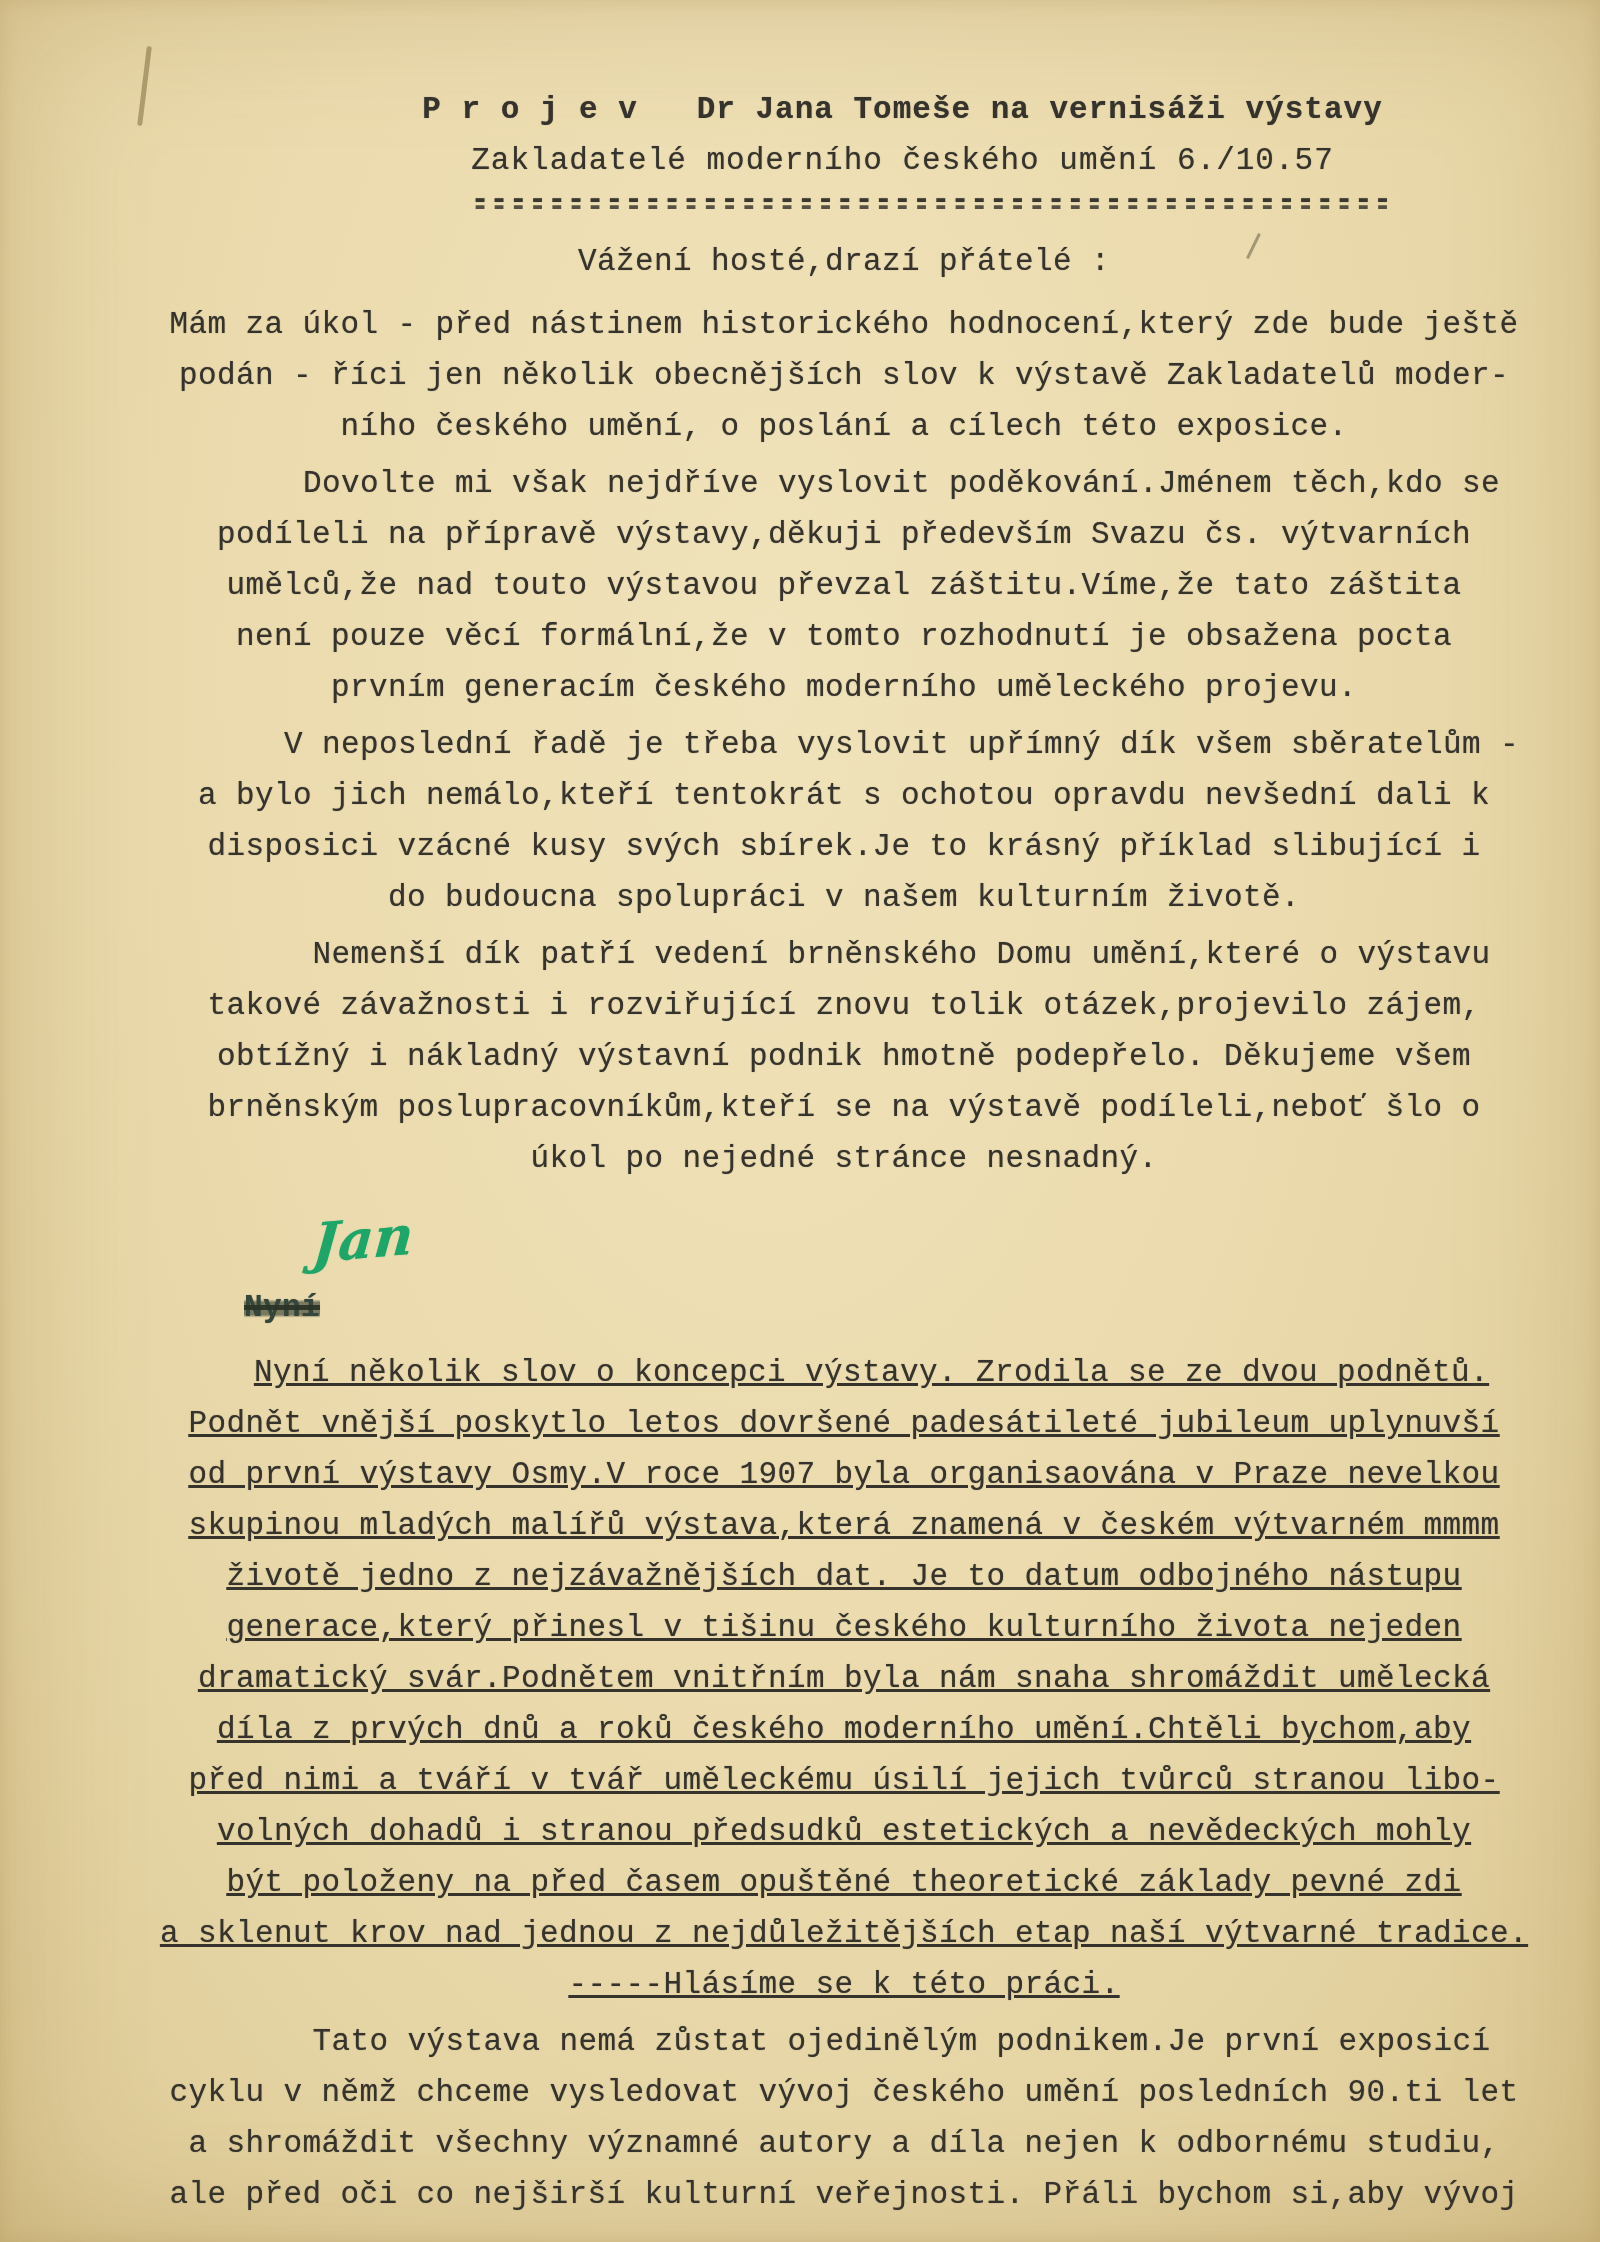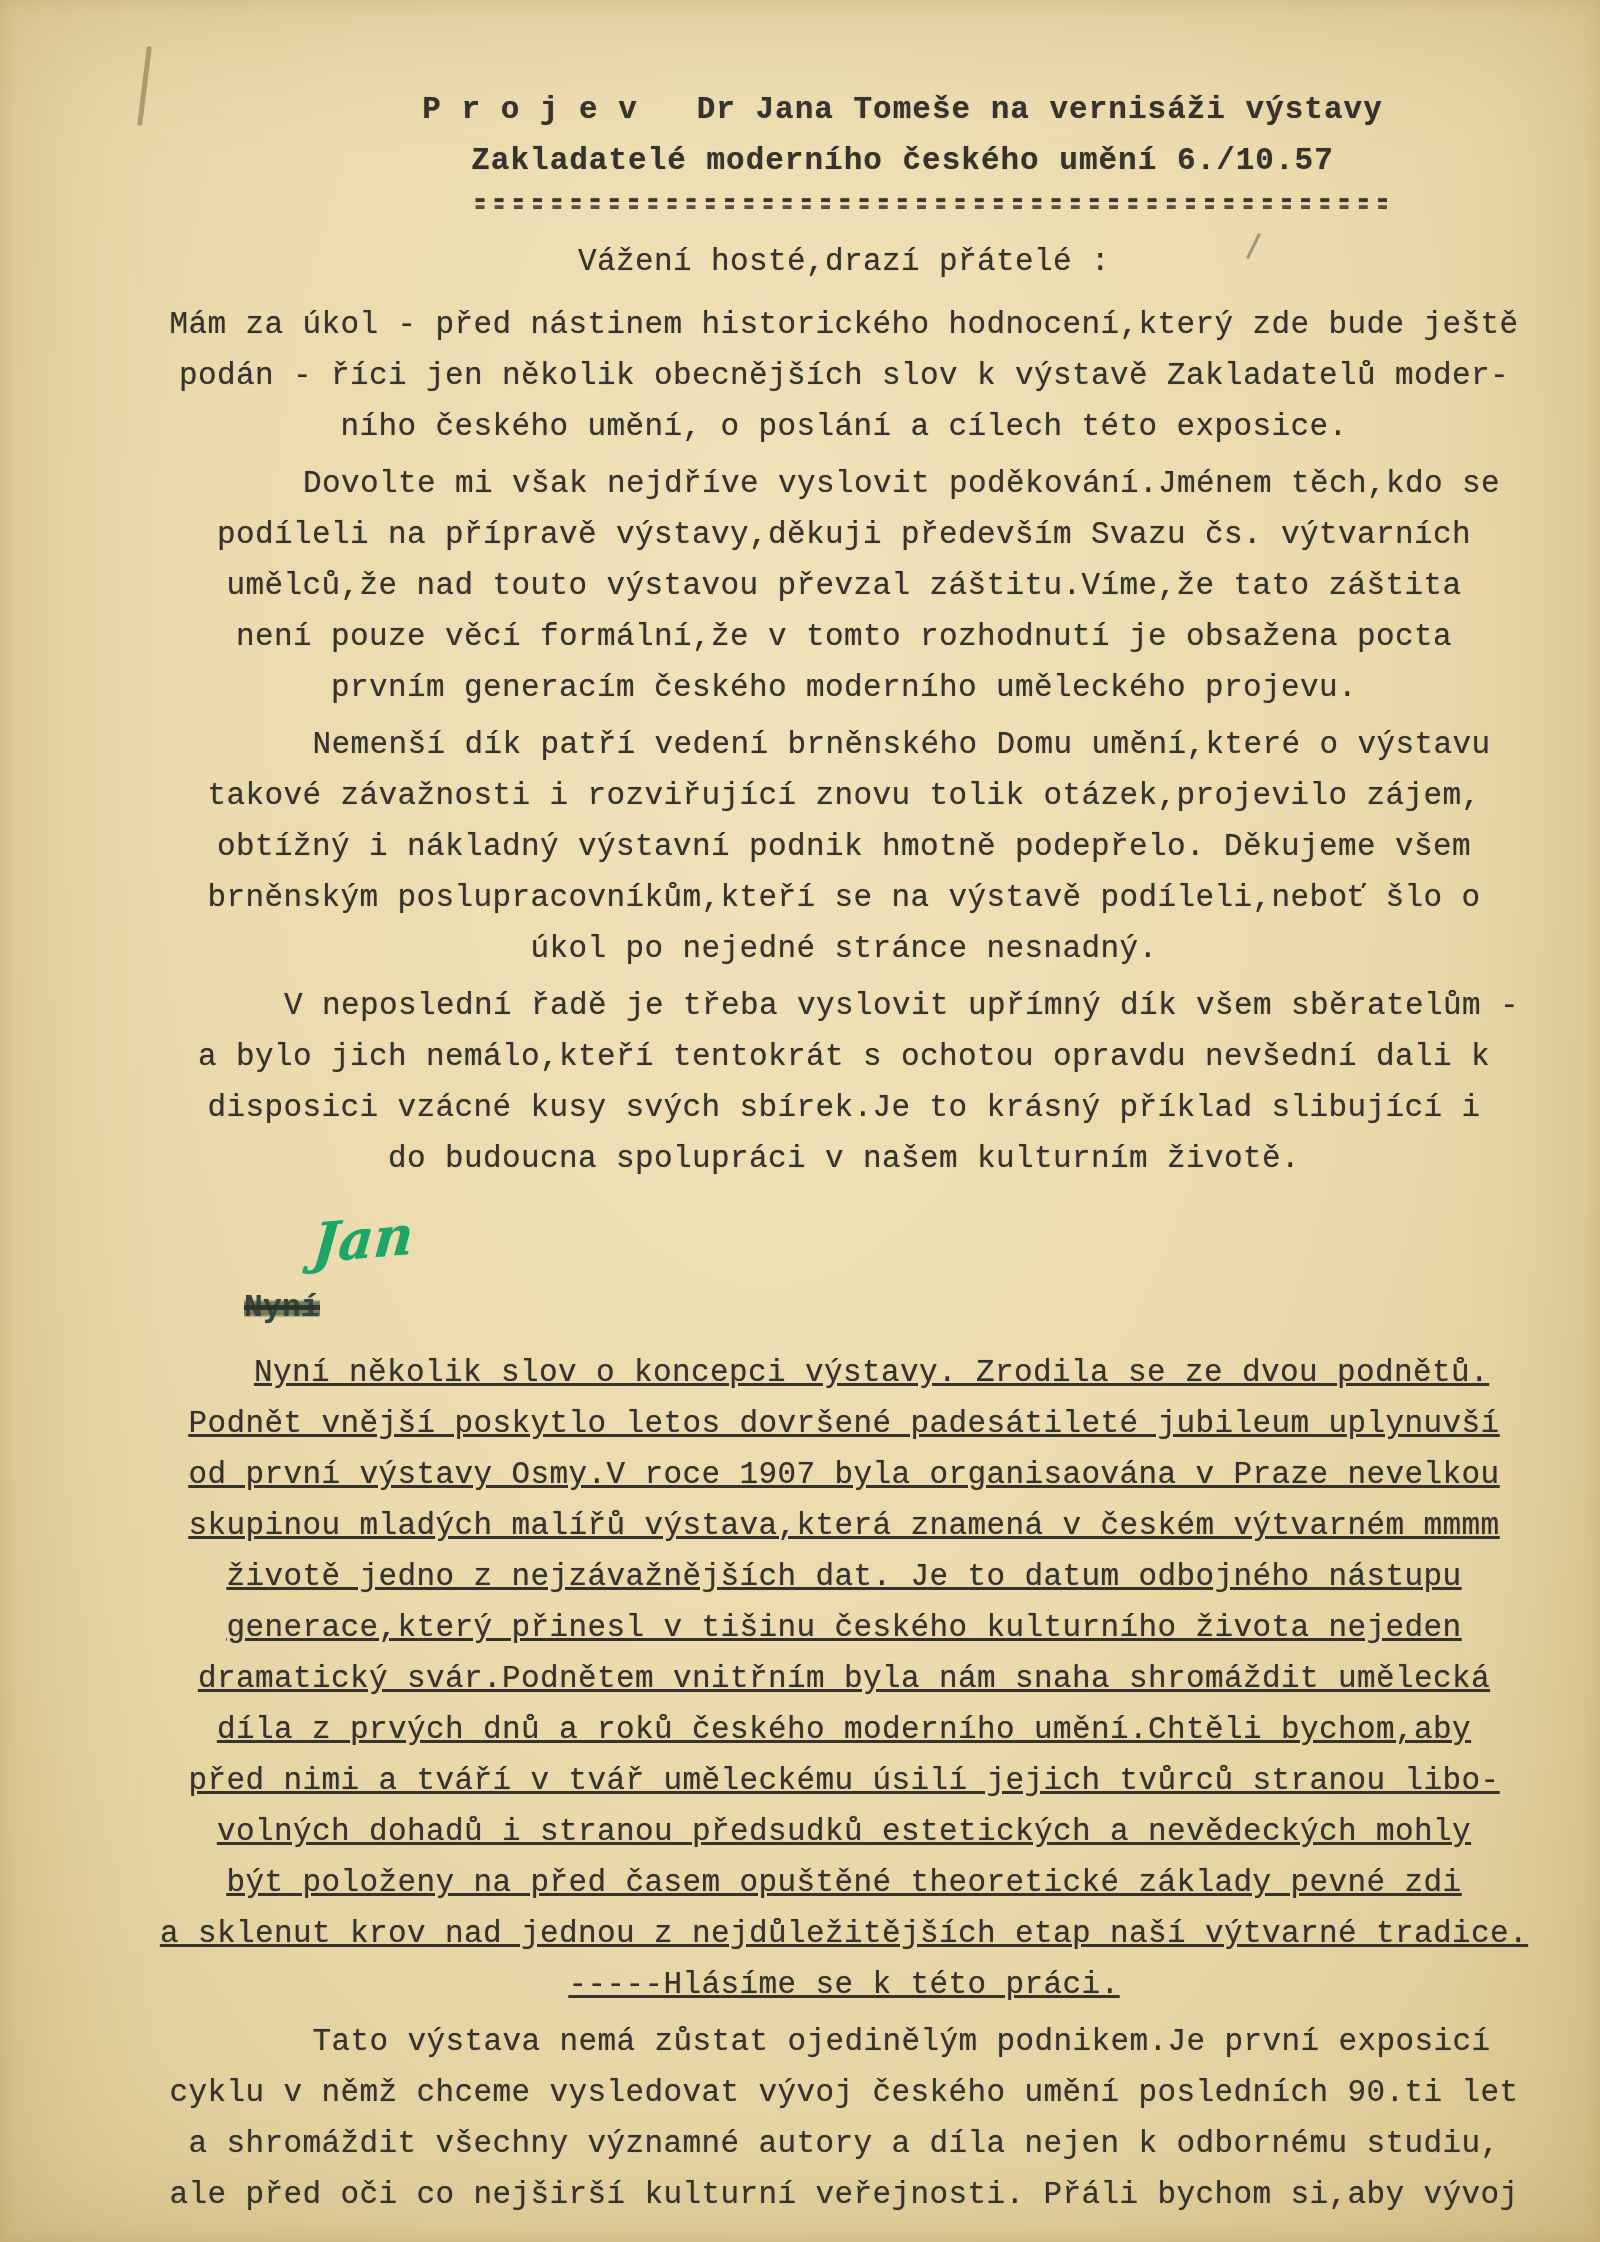--- a/index.html
+++ b/index.html
@@ -47,21 +47,21 @@
   }
   .doc-header { margin: 0; }
   .title-line-1 {
     margin-left: 117px;
     font-weight: bold;
     letter-spacing: 1px;
     white-space: pre;
   }
   .title-line-2 {
     margin-left: 117px;
-    font-weight: bold;
+    font-weight: normal;
     letter-spacing: 1px;
   }
   .separator {
     margin-left: 175px;
     margin-top: 2px;
     height: 42px;
     font-weight: bold;
     letter-spacing: 0.6px;
     line-height: 24px;
     color: #3a382f;
@@ -130,30 +130,30 @@
     <p class="para first">Mám za úkol - před nástinem historického hodnocení,který zde bude ještě
 podán - říci jen několik obecnějších slov k výstavě Zakladatelů moder-
 ního českého umění, o poslání a cílech této exposice.</p>
 
     <p class="para indent">Dovolte mi však nejdříve vyslovit poděkování.Jménem těch,kdo se
 podíleli na přípravě výstavy,děkuji především Svazu čs. výtvarních
 umělců,že nad touto výstavou převzal záštitu.Víme,že tato záštita
 není pouze věcí formální,že v tomto rozhodnutí je obsažena pocta
 prvním generacím českého moderního uměleckého projevu.</p>
 
+    <p class="para indent">V neposlední řadě je třeba vyslovit upřímný dík všem sběratelům -
+a bylo jich nemálo,kteří tentokrát s ochotou opravdu nevšední dali k
+disposici vzácné kusy svých sbírek.Je to krásný příklad slibující i
+do budoucna spolupráci v našem kulturním životě.</p>
+
     <p class="para indent">Nemenší dík patří vedení brněnského Domu umění,které o výstavu
 takové závažnosti i rozviřující znovu tolik otázek,projevilo zájem,
 obtížný i nákladný výstavní podnik hmotně podepřelo. Děkujeme všem
 brněnským poslupracovníkům,kteří se na výstavě podíleli,neboť šlo o
 úkol po nejedné stránce nesnadný.</p>
-
-    <p class="para indent">V neposlední řadě je třeba vyslovit upřímný dík všem sběratelům -
-a bylo jich nemálo,kteří tentokrát s ochotou opravdu nevšední dali k
-disposici vzácné kusy svých sbírek.Je to krásný příklad slibující i
-do budoucna spolupráci v našem kulturním životě.</p>
 
     <div class="handwritten">Jan</div>
 
     <div class="struck-word">Nyní</div>
 
     <p class="para indent-small para-p5">Nyní několik slov o koncepci výstavy. Zrodila se ze dvou podnětů.
 Podnět vnější poskytlo letos dovršené padesátileté jubileum uplynuvší
 od první výstavy Osmy.V roce 1907 byla organisaována v Praze nevelkou
 skupinou mladých malířů výstava,která znamená v českém výtvarném mmmm
 životě jedno z nejzávažnějších dat. Je to datum odbojného nástupu

